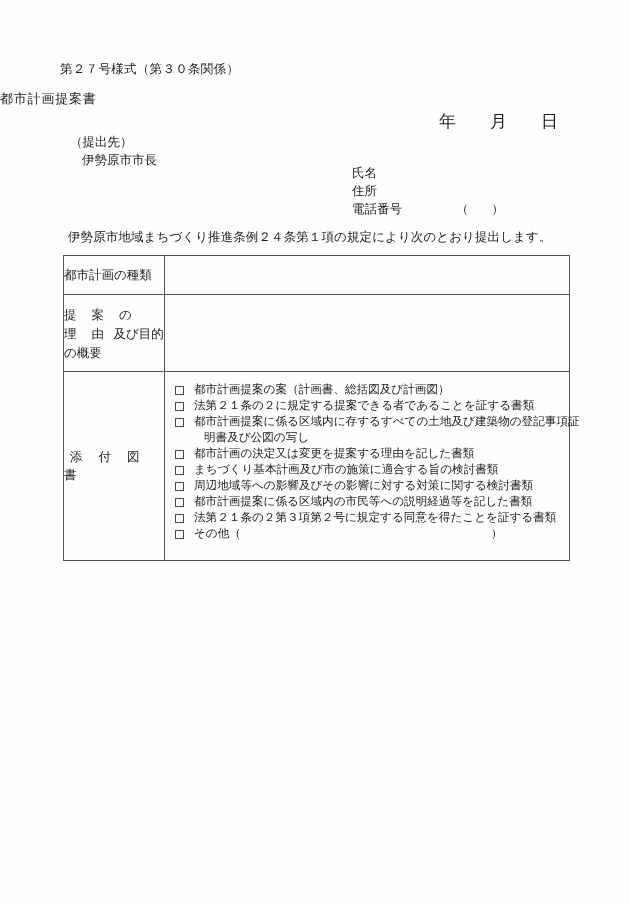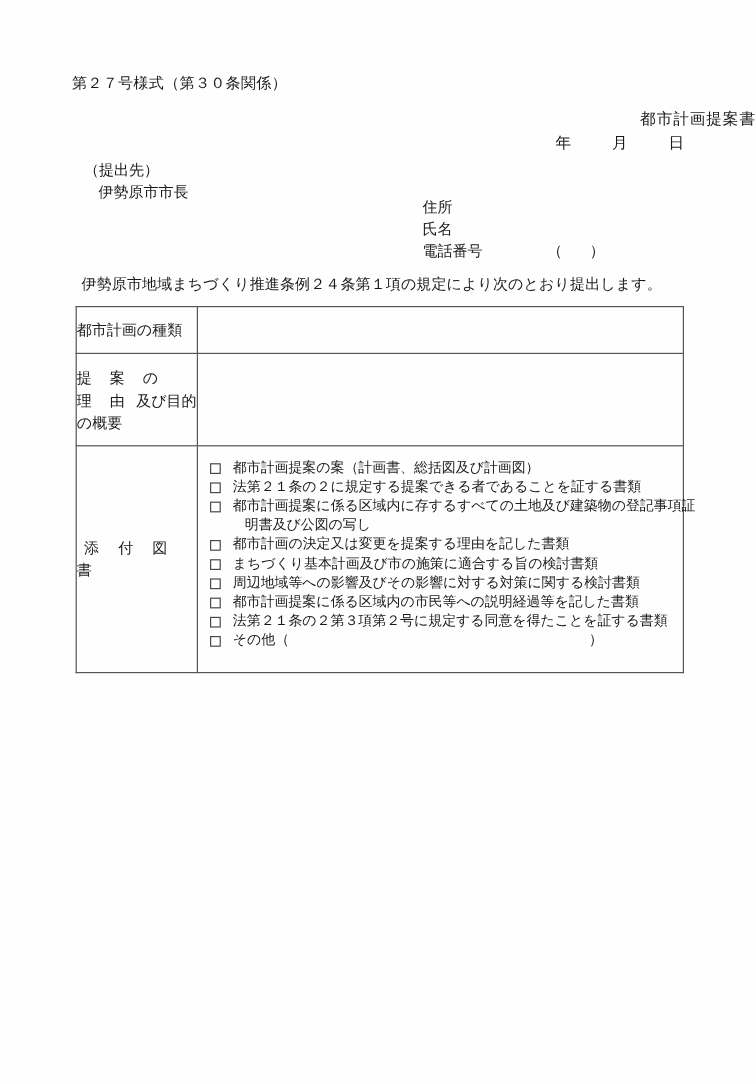--- a/index.html
+++ b/index.html
@@ -28,29 +28,29 @@
     top: 61px;
     font-size: 12.5px;
     letter-spacing: 0.3px;
     white-space: nowrap;
   }
   .doc-title {
     position: absolute;
     left: 0;
     top: 90px;
     width: 630px;
-    text-align: right;
+    text-align: left;
     font-size: 13px;
     letter-spacing: 0.8px;
   }
   .date-line {
     position: absolute;
-    right: 60px;
+    right: 72px;
     top: 110px;
-    font-size: 13px;
+    font-size: 17px;
     white-space: nowrap;
   }
   .date-line span { display: inline-block; }
   .date-y { margin-right: 34px; }
   .date-m { margin-right: 34px; }
 
   .submit-to {
     position: absolute;
     left: 70px;
     top: 133px;
@@ -171,24 +171,24 @@
     <span class="date-y">年</span><span class="date-m">月</span><span class="date-d">日</span>
   </div>
 
   <div class="submit-to">
     <span>（提出先）</span>
     <span class="mayor">伊勢原市市長</span>
   </div>
 
   <div class="applicant">
     <div class="row">
-      <span>住所</span>
+      <span>氏名</span>
     </div>
     <div class="row">
-      <span>氏名</span>
+      <span>住所</span>
     </div>
     <div class="row">
       <span>電話番号</span><span class="paren">（</span><span class="paren-gap"></span><span>）</span>
     </div>
   </div>
 
   <div class="intro">伊勢原市地域まちづくり推進条例２４条第１項の規定により次のとおり提出します。</div>
 
   <table class="form-table">
     <tbody>

